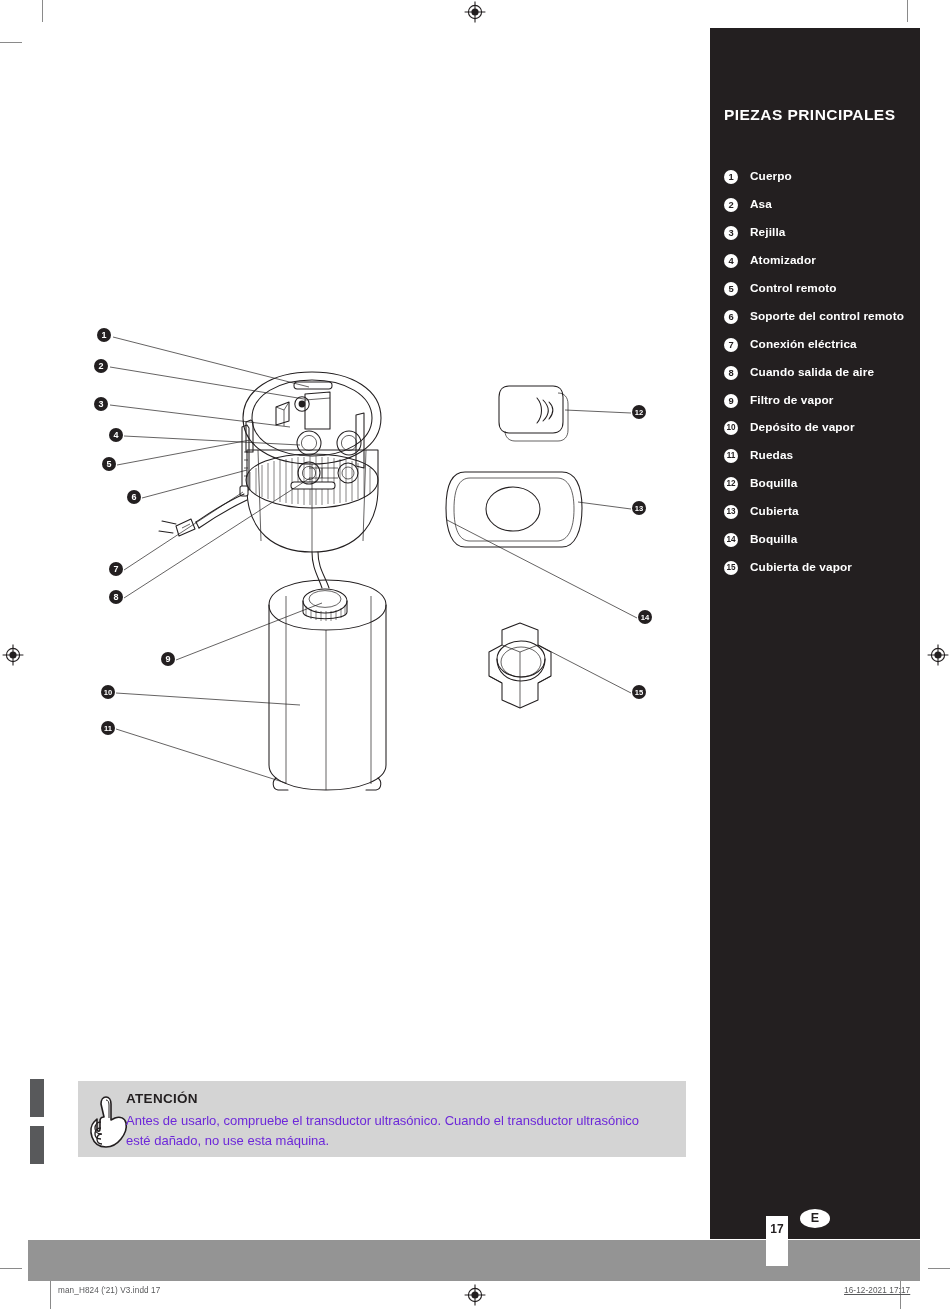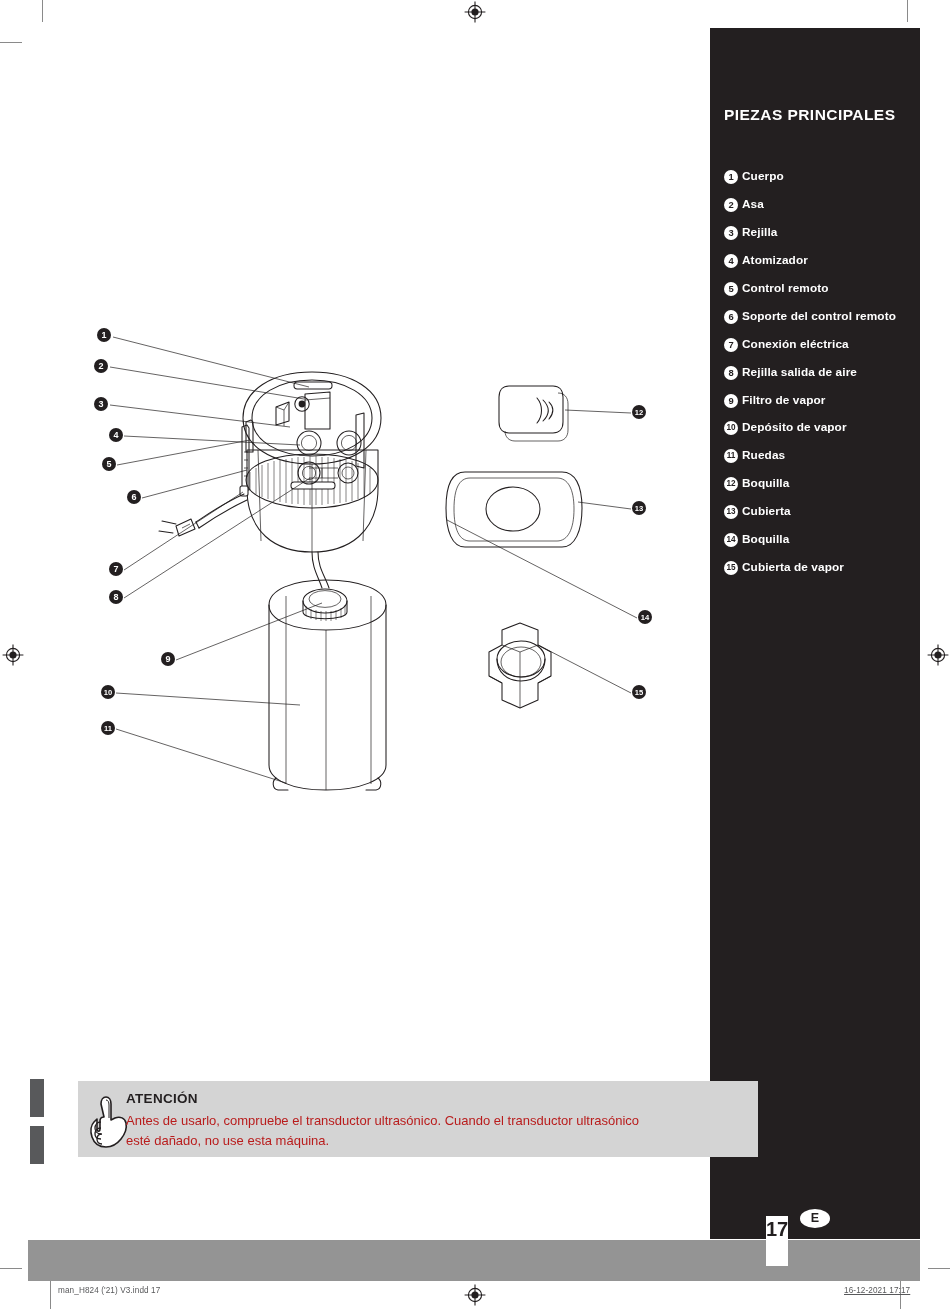--- a/index.html
+++ b/index.html
@@ -28,57 +28,57 @@
     display:flex;align-items:flex-start;margin-bottom:11.2px;
   }
   .part-num{
     flex:0 0 auto;width:14px;height:14px;border-radius:50%;
     background:#ffffff;color:#231f20;
     font-size:9.4px;font-weight:bold;line-height:14px;text-align:center;
     margin-top:2px;
   }
   .part-num.wide{font-size:8.2px;}
   .part-label{
-    margin-left:4px;font-size:11.8px;font-weight:bold;line-height:1.42;
+    margin-left:12px;font-size:11.8px;font-weight:bold;line-height:1.42;
     color:#ffffff;letter-spacing:.1px;
   }
   
   #lang-badge{
     position:absolute;left:50%;transform:translateX(-50%);top:1181px;
     width:30px;height:19px;border-radius:50%;background:#fff;color:#231f20;
     font-size:12.5px;font-weight:bold;text-align:center;line-height:19px;
   }
   
   #page-notch{
     position:absolute;left:766px;top:1216px;width:22px;height:50px;
     background:#ffffff;z-index:6;
   }
   #page-number{
     position:absolute;left:766px;top:1217px;width:22px;height:24px;
-    font-size:20px;font-weight:bold;color:#231f20;text-align:right;line-height:24px;
+    font-size:12px;font-weight:bold;color:#231f20;text-align:center;line-height:24px;
     z-index:7;
   }
   
   #bottom-bar{
     position:absolute;left:28px;top:1240px;width:892px;height:41px;
     background:#949494;z-index:5;
   }
   
   #attention-box{
-    position:absolute;left:78px;top:1081px;width:680px;height:76px;
+    position:absolute;left:78px;top:1081px;width:608px;height:76px;
     background:#d4d4d4;
   }
   #attention-hand{position:absolute;left:10px;top:10px;width:42px;height:58px;}
   #attention-title{
     position:absolute;left:48px;top:10px;
     font-size:13.5px;font-weight:bold;color:#231f20;letter-spacing:.3px;
   }
   #attention-text{
     position:absolute;left:48px;top:30px;width:526px;
-    font-size:13px;line-height:1.52;color:#b91c1c;
+    font-size:13px;line-height:1.52;color:#6d28d9;
   }
   .tab-bar{position:absolute;left:30px;background:#58595b;width:14px;height:38px;}
   
   #footer-left{
     position:absolute;left:58px;top:1286px;
     font-size:8.2px;color:#58595b;letter-spacing:.1px;
   }
   #footer-right{
     position:absolute;left:844px;top:1286px;
     font-size:8.2px;color:#58595b;letter-spacing:.1px;text-decoration:underline;
@@ -394,21 +394,21 @@
       <div class="part-item">
         <div class="part-num">6</div>
         <div class="part-label">Soporte del control remoto</div>
       </div>
       <div class="part-item">
         <div class="part-num">7</div>
         <div class="part-label">Conexión eléctrica</div>
       </div>
       <div class="part-item">
         <div class="part-num">8</div>
-        <div class="part-label">Rejilla salida de aire</div>
+        <div class="part-label">Cuando salida de aire</div>
       </div>
       <div class="part-item">
         <div class="part-num">9</div>
         <div class="part-label">Filtro de vapor</div>
       </div>
       <div class="part-item">
         <div class="part-num wide">10</div>
         <div class="part-label">Depósito de vapor</div>
       </div>
       <div class="part-item">

